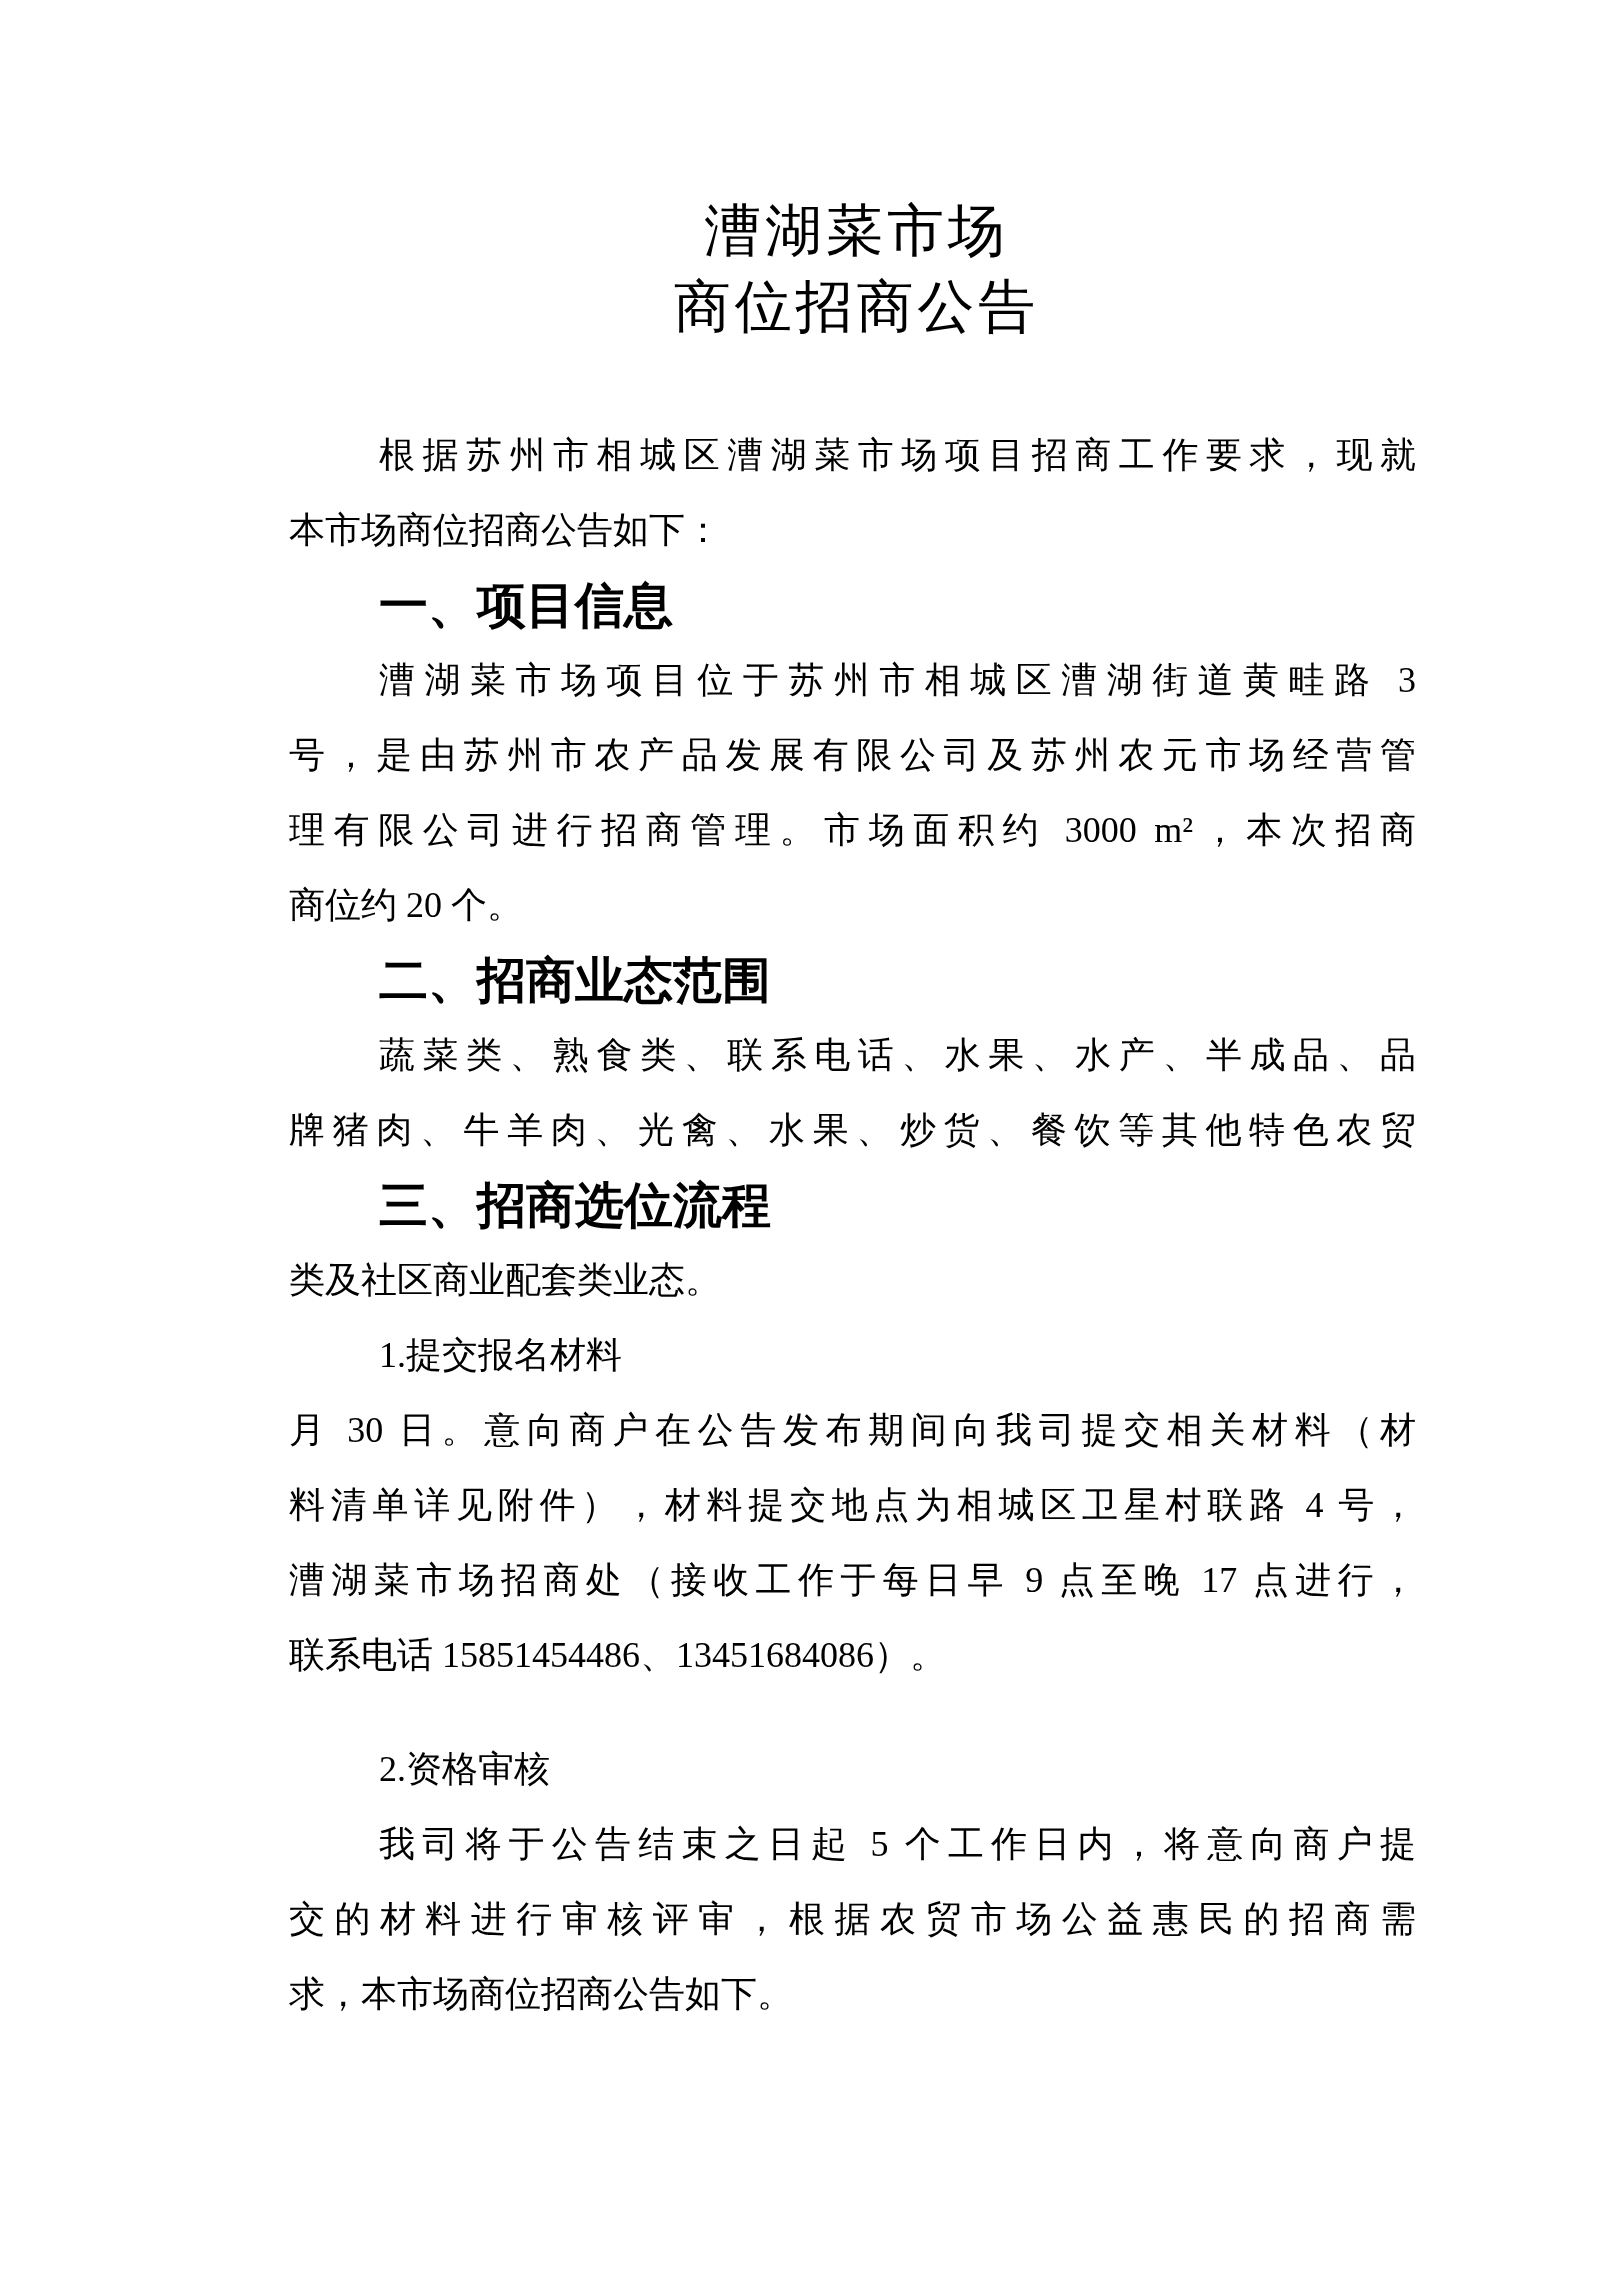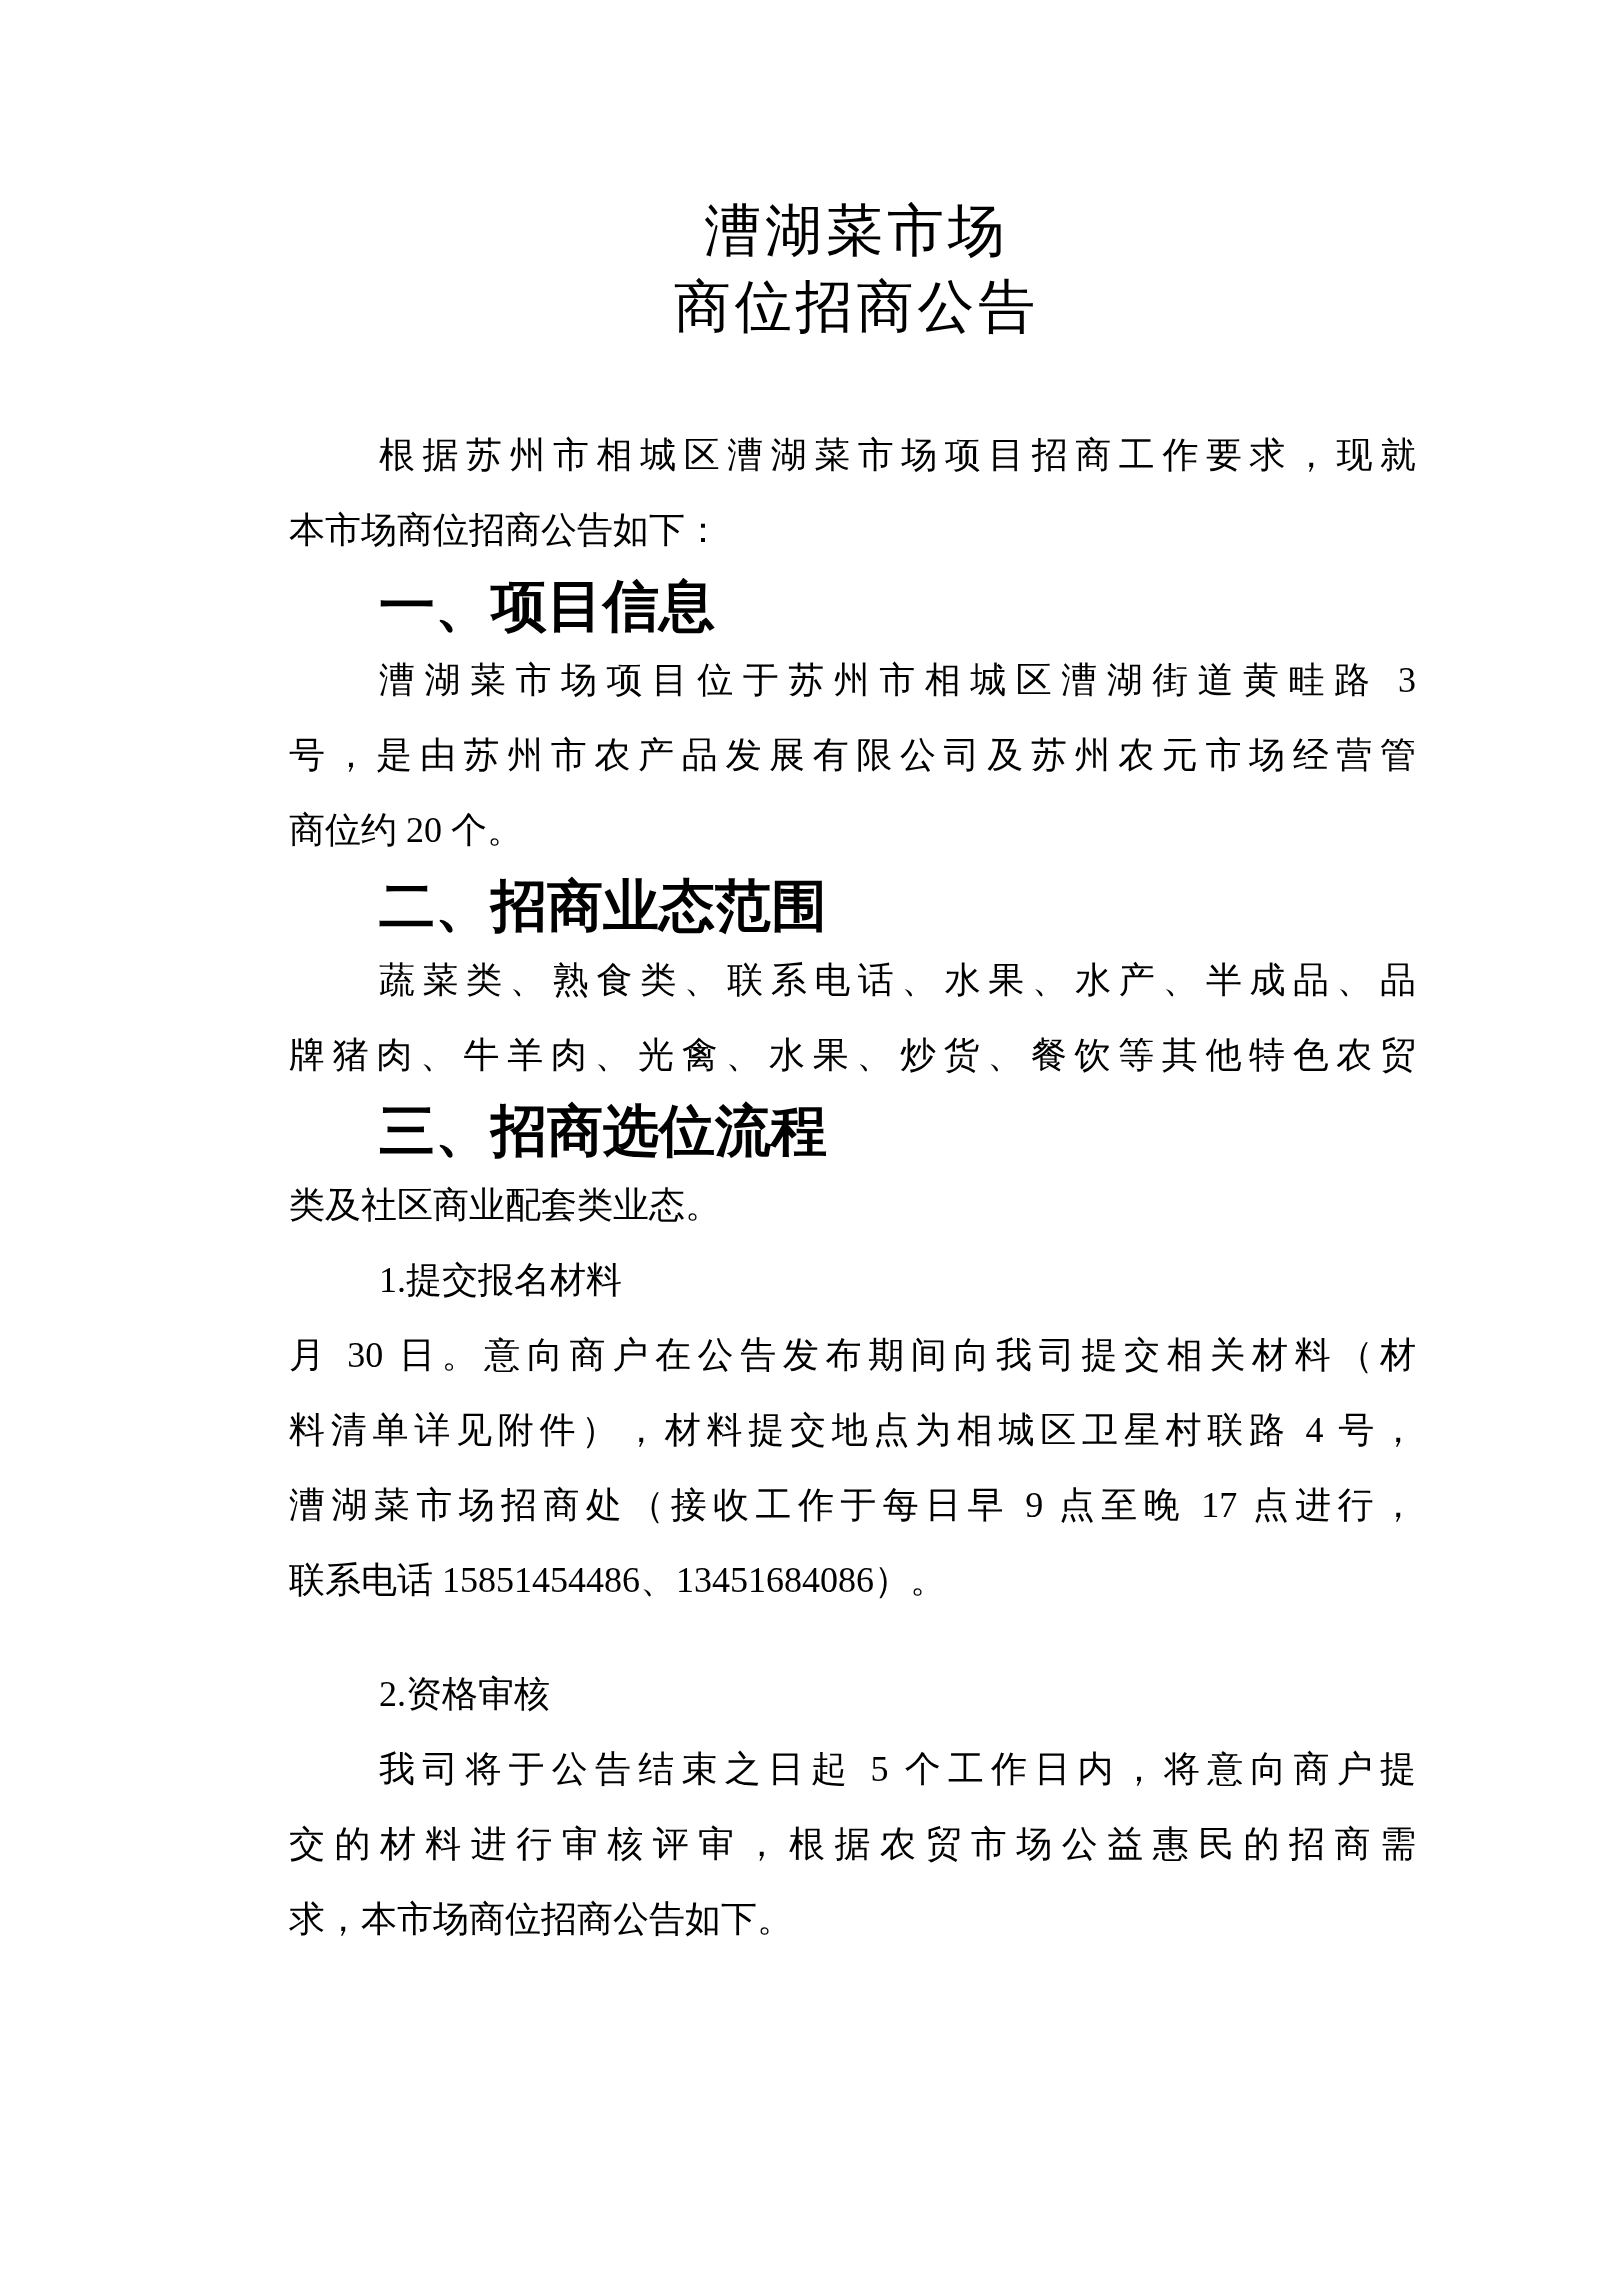--- a/index.html
+++ b/index.html
@@ -39,21 +39,21 @@
   .ln.fill{
     text-align:justify;
     text-align-last:justify;
   }
   .ln.indent{
     text-indent:90px; 
   }
   .ln.heading{
     font-family:"Liberation Sans","DejaVu Sans",sans-serif;
     font-weight:700;
-    font-size:56px;
+    font-size:49px;
   }
   .ln.gap{
     margin-top:39px; 
   }
 </style>
 </head>
 <body>
 
 <div class="page">
 
@@ -61,20 +61,21 @@
     <div class="tline">漕湖菜市场</div>
     <div class="tline">商位招商公告</div>
   </div>
 
   <div class="docbody">
     <div class="ln indent fill">根据苏州市相城区漕湖菜市场项目招商工作要求，现就</div>
     <div class="ln">本市场商位招商公告如下：</div>
     <div class="ln heading indent">一、项目信息</div>
     <div class="ln indent fill">漕湖菜市场项目位于苏州市相城区漕湖街道黄畦路 3</div>
     <div class="ln fill">号，是由苏州市农产品发展有限公司及苏州农元市场经营管</div>
+    <div class="ln fill">理有限公司进行招商管理。市场面积约 3000 m²，本次招商</div>
     <div class="ln">商位约 20 个。</div>
     <div class="ln heading indent">二、招商业态范围</div>
     <div class="ln indent fill">蔬菜类、熟食类、联系电话、水果、水产、半成品、品</div>
     <div class="ln fill">牌猪肉、牛羊肉、光禽、水果、炒货、餐饮等其他特色农贸</div>
     <div class="ln heading indent">三、招商选位流程</div>
     <div class="ln">类及社区商业配套类业态。</div>
     <div class="ln indent">1.提交报名材料</div>
     <div class="ln fill">月 30 日。意向商户在公告发布期间向我司提交相关材料（材</div>
     <div class="ln fill">料清单详见附件），材料提交地点为相城区卫星村联路 4 号，</div>
     <div class="ln fill">漕湖菜市场招商处（接收工作于每日早 9 点至晚 17 点进行，</div>

